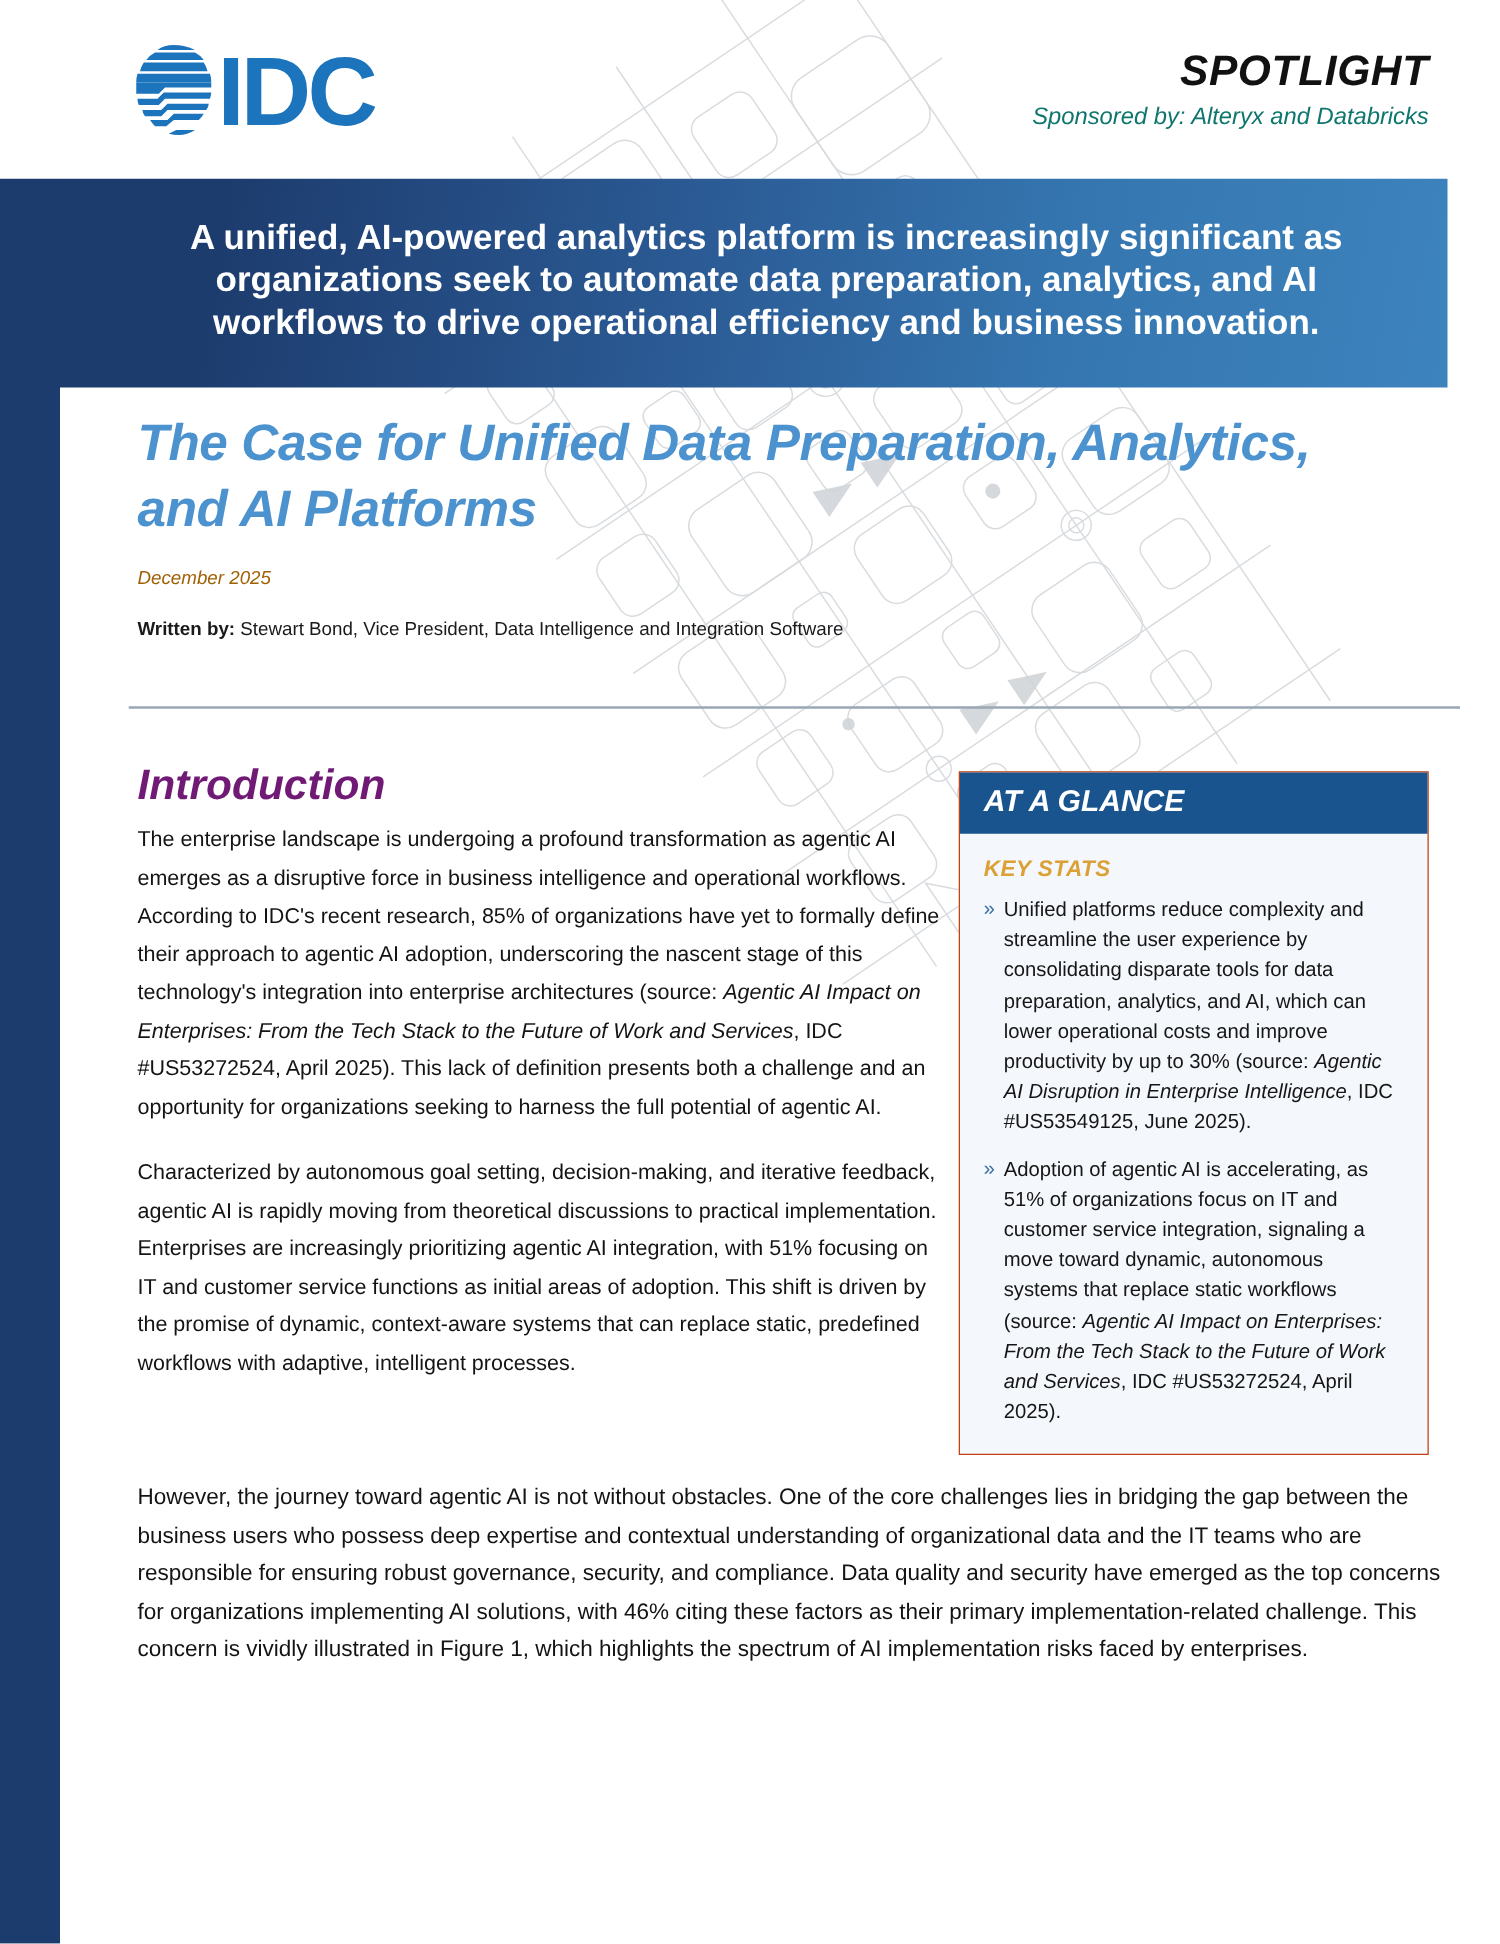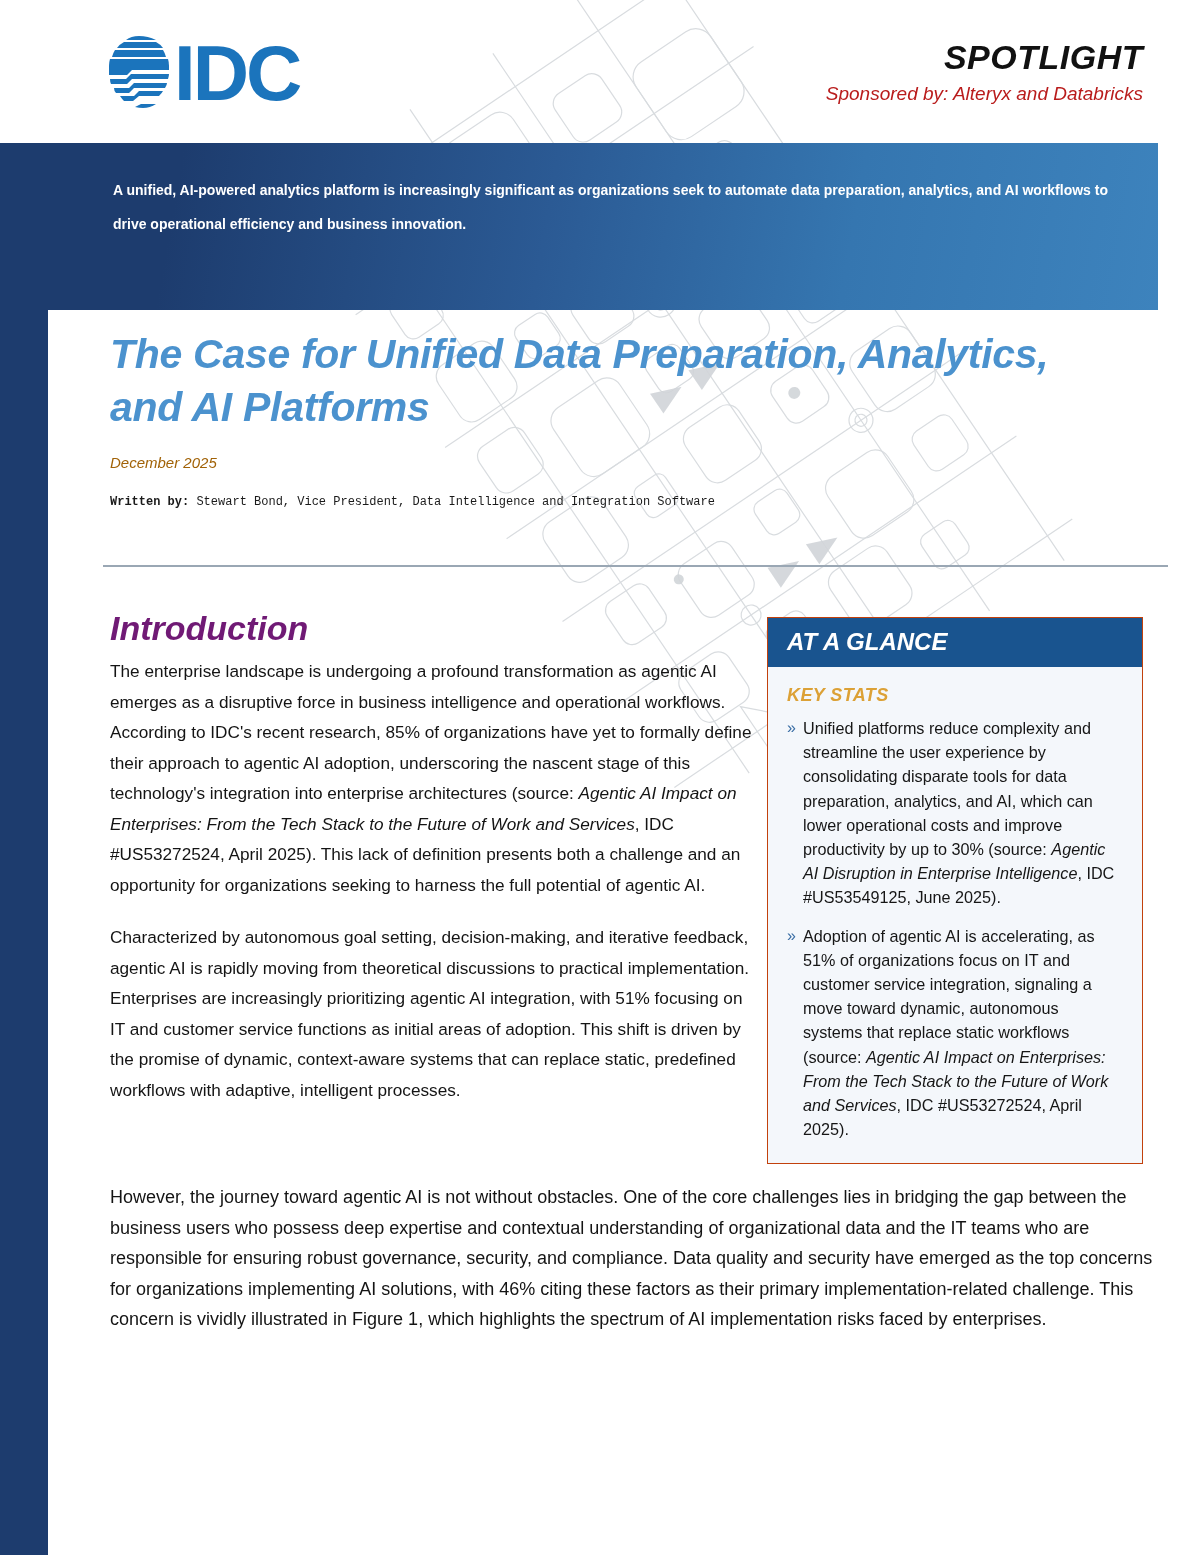--- a/index.html
+++ b/index.html
@@ -74,21 +74,21 @@
     font-size: 34px;
     line-height: 38px;
     color: #111111;
     letter-spacing: 0.5px;
   }
   #spotlight-sub {
     font-family: "Liberation Sans", sans-serif;
     font-style: italic;
     font-size: 19px;
     line-height: 26px;
-    color: #b91c1c;
+    color: #0f766e;
     margin-top: 5px;
   }
 
   
   #left-rail {
     position: absolute;
     left: 0;
     top: 143px;
     width: 48px;
     height: 1412px;
@@ -107,22 +107,23 @@
     z-index: 2;
   }
   #banner-text {
     position: absolute;
     left: 65px;
     top: 30px;
     width: 1000px;
     color: #ffffff;
     font-family: "Liberation Sans", sans-serif;
     font-weight: bold;
-    font-size: 14px;
+    font-size: 28px;
     line-height: 34px;
+    text-align: center;
   }
 
   
   #sheet {
     position: absolute;
     left: 48px;
     top: 310px;
     width: 1152px;
     height: 1156px;
     background: transparent;
@@ -146,22 +147,22 @@
   }
   #doc-date {
     margin-top: 20px;
     font-family: "Liberation Sans", sans-serif;
     font-style: italic;
     font-size: 15px;
     color: #a16207;
   }
   #doc-author {
     margin-top: 24px;
-    font-family: Liberation Mono, monospace;
-    font-size: 12px;
+    font-family: Liberation Sans, sans-serif;
+    font-size: 15px;
     color: #1a1a1a;
   }
   #doc-author b { font-weight: bold; }
 
   #rule {
     position: absolute;
     left: 55px;
     top: 255px;
     width: 1065px;
     height: 2px;

